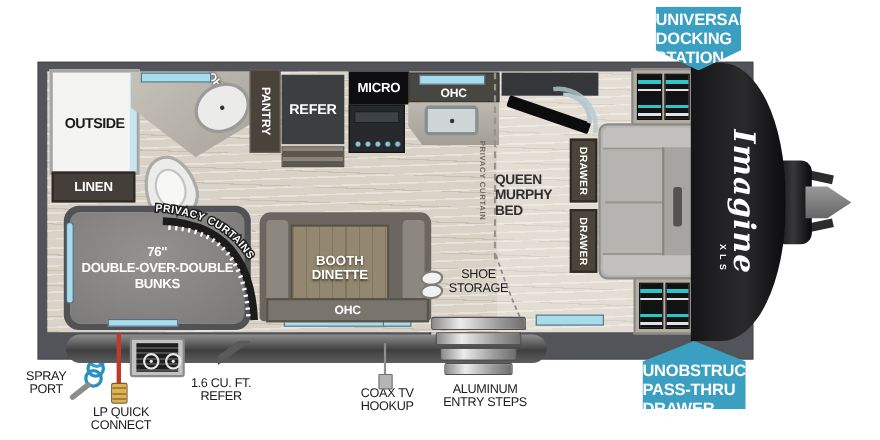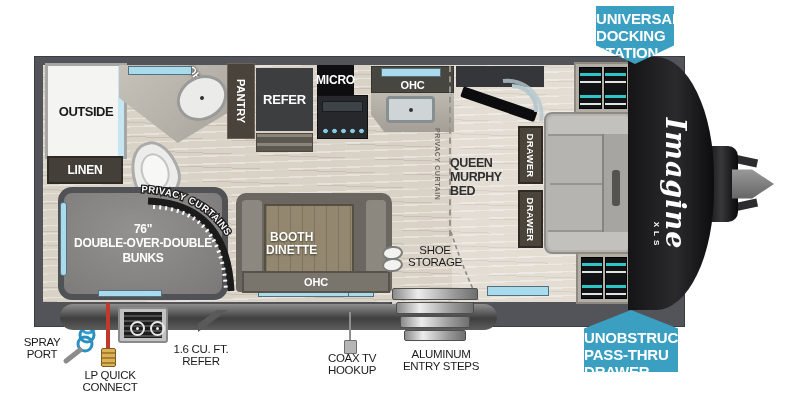--- a/index.html
+++ b/index.html
@@ -49,21 +49,21 @@
   .toilet{left:131px;top:141px;width:42px;height:54px;transform:rotate(-18deg);background:#ececea;border:3px solid #ababa9;
     border-radius:48% 48% 50% 50%/62% 62% 40% 40%;}
   .toilet-in{left:7px;top:9px;right:7px;bottom:8px;border-radius:50%;background:#f7f7f5;border:2px solid #c4c4c2;}
 
   
   .pantry{left:227px;top:63px;width:26px;height:74px;background:#4a433b;border:1px solid #6b635a;display:flex;align-items:center;justify-content:center;}
   .vtxt{transform:rotate(90deg);white-space:nowrap;font-weight:bold;color:#fff;}
   .pantry .vtxt{font-size:11px;}
   .refer{left:256px;top:68px;width:57px;height:63px;background:#3c3e40;display:flex;align-items:center;justify-content:center;font-size:13px;}
   .refer-vent{left:256px;top:133px;width:57px;height:19px;background:repeating-linear-gradient(180deg,#8a847b 0 3px,#5d584f 3px 9px);border:1px solid #4c473f;box-sizing:border-box;}
-  .micro{left:317px;top:65px;width:37px;height:30px;background:#0e0e10;display:flex;align-items:center;justify-content:center;font-size:12px;}
+  .micro{left:317px;top:65px;width:55px;height:30px;background:#0e0e10;display:flex;align-items:center;justify-content:center;font-size:12px;}
   .stove{left:317px;top:95px;width:51px;height:44px;background:#26282b;border:1px solid #111;box-sizing:border-box;}
   .stove-display{left:4px;top:5px;right:4px;height:9px;background:#3d4246;border:1px solid #1a1c1e;}
   .stove-knobs{left:3px;bottom:3px;width:45px;height:8px;
     background-image:radial-gradient(circle,#86c8e0 2px,transparent 2.6px);background-size:9px 8px;background-repeat:repeat-x;}
   .kohc{left:371px;top:66px;width:83px;height:27px;background:#474641;border:1px solid #35342f;box-sizing:border-box;
     display:flex;align-items:flex-end;justify-content:center;padding-bottom:1px;}
   .kohc-txt{font-size:11px;}
   .kohc-window{left:381px;top:68px;width:60px;height:9px;background:#8fd4ea;border:2px solid #27343a;box-sizing:border-box;z-index:5;}
   .counter{left:371px;top:93px;width:83px;height:39px;background:linear-gradient(180deg,#bdb9b1,#a39f96);
     clip-path:polygon(0 0,100% 0,100% 100%,16% 100%,0 55%);}
@@ -101,21 +101,21 @@
   .win-bunk-bottom{left:98px;top:290px;width:64px;height:7px;}
   .win-door-left{left:348px;top:288px;width:26px;height:9px;}
   .win-bed-bottom{left:487px;top:286px;width:62px;height:10px;}
 
   
   .dinette-bench{left:236px;top:193px;width:156px;height:99px;background:#6b665f;border-radius:10px 10px 4px 4px;z-index:4;}
   .cush{width:20px;height:84px;background:#8d887f;border-radius:4px;top:200px;z-index:5;}
   .cushL{left:242px;} .cushR{left:366px;}
   .dtable{left:264px;top:204px;width:90px;height:80px;background:#93886f;border:2px solid #554f44;box-sizing:border-box;
     background-image:repeating-linear-gradient(90deg,rgba(0,0,0,.14) 0 1px,transparent 1px 12px);
-    display:flex;align-items:center;z-index:6;}
+    display:flex;align-items:center;justify-content:center;z-index:6;}
   .dtable-txt{text-align:center;font-weight:bold;font-size:12px;line-height:1.1;color:#fff;text-shadow:0 1px 2px rgba(40,35,25,.8);}
   .dinette-ohc{left:242px;top:271px;width:148px;height:22px;background:#7a756c;border:2px solid #57534b;box-sizing:border-box;
     display:flex;align-items:center;justify-content:center;z-index:6;}
   .dinette-ohc .wlbl{font-size:11px;}
   .dinette-window{left:258px;top:288px;width:112px;height:9px;}
 
   
   .shoe{width:17px;height:10px;background:#f2f2f0;border:2px solid #7d7d7b;border-radius:50%;z-index:6;}
   .shoe1{left:382px;top:246px;transform:rotate(-6deg);}
   .shoe2{left:382px;top:258px;transform:rotate(-6deg);}

